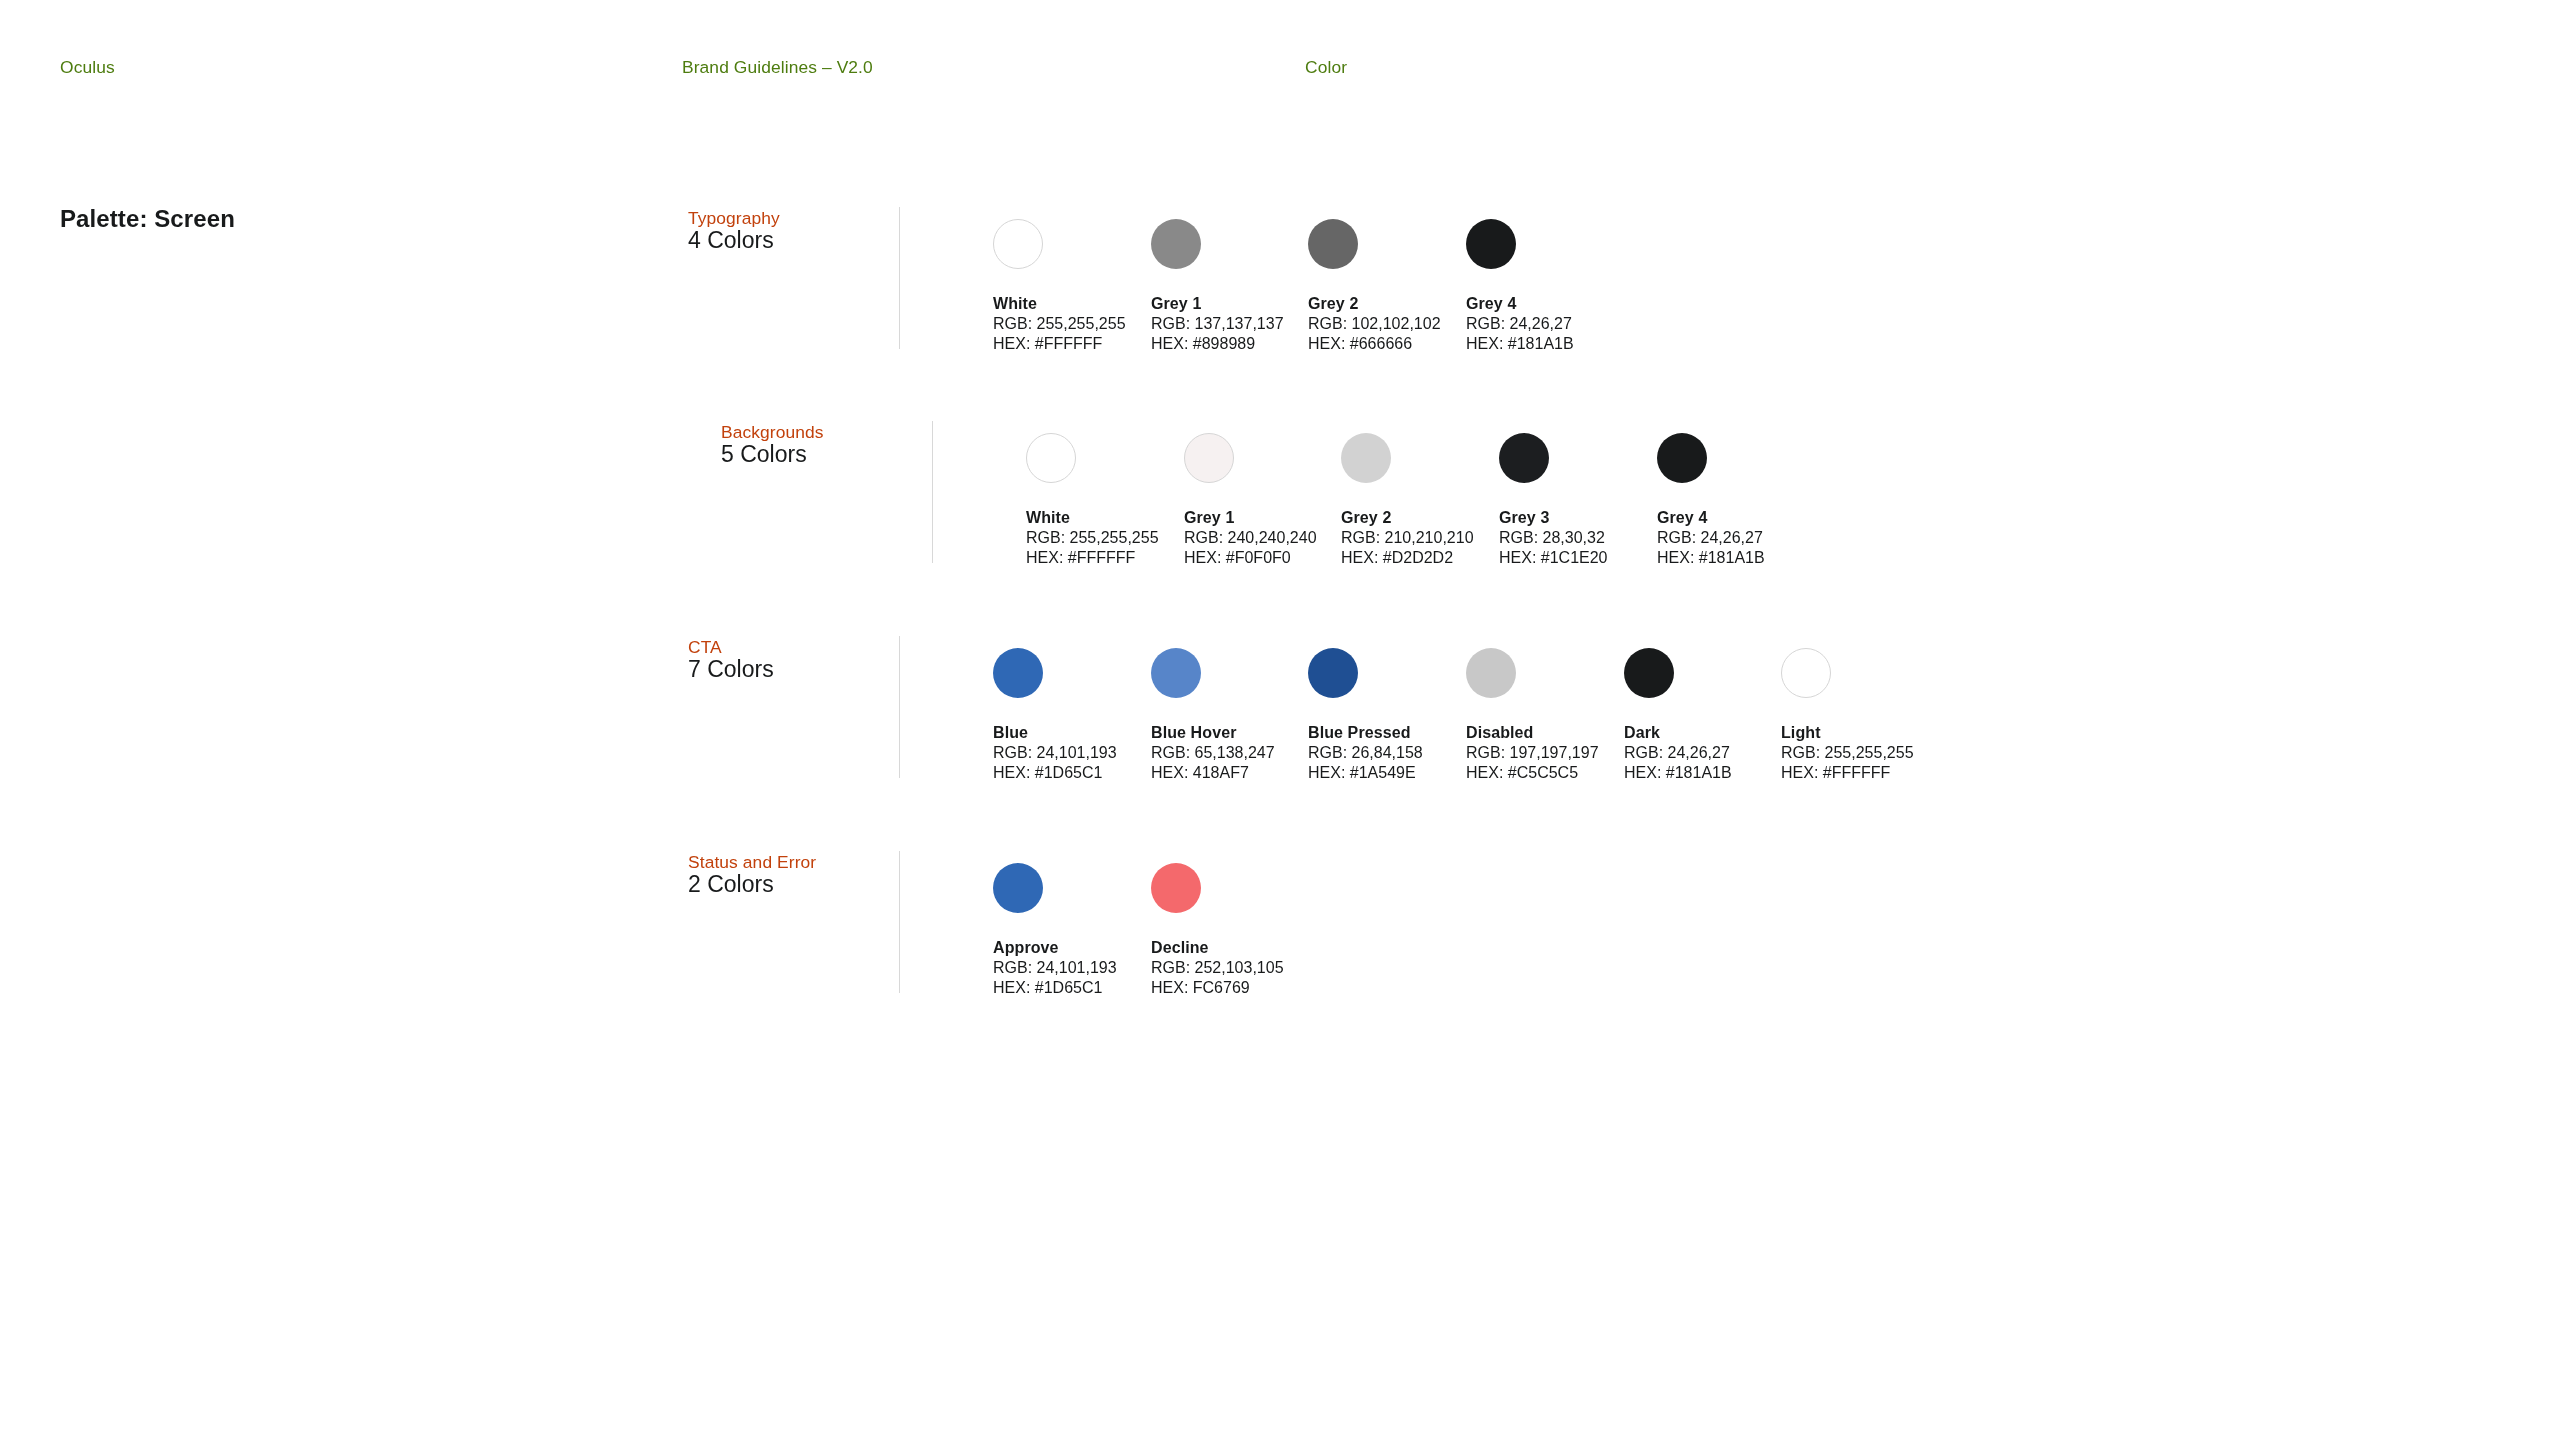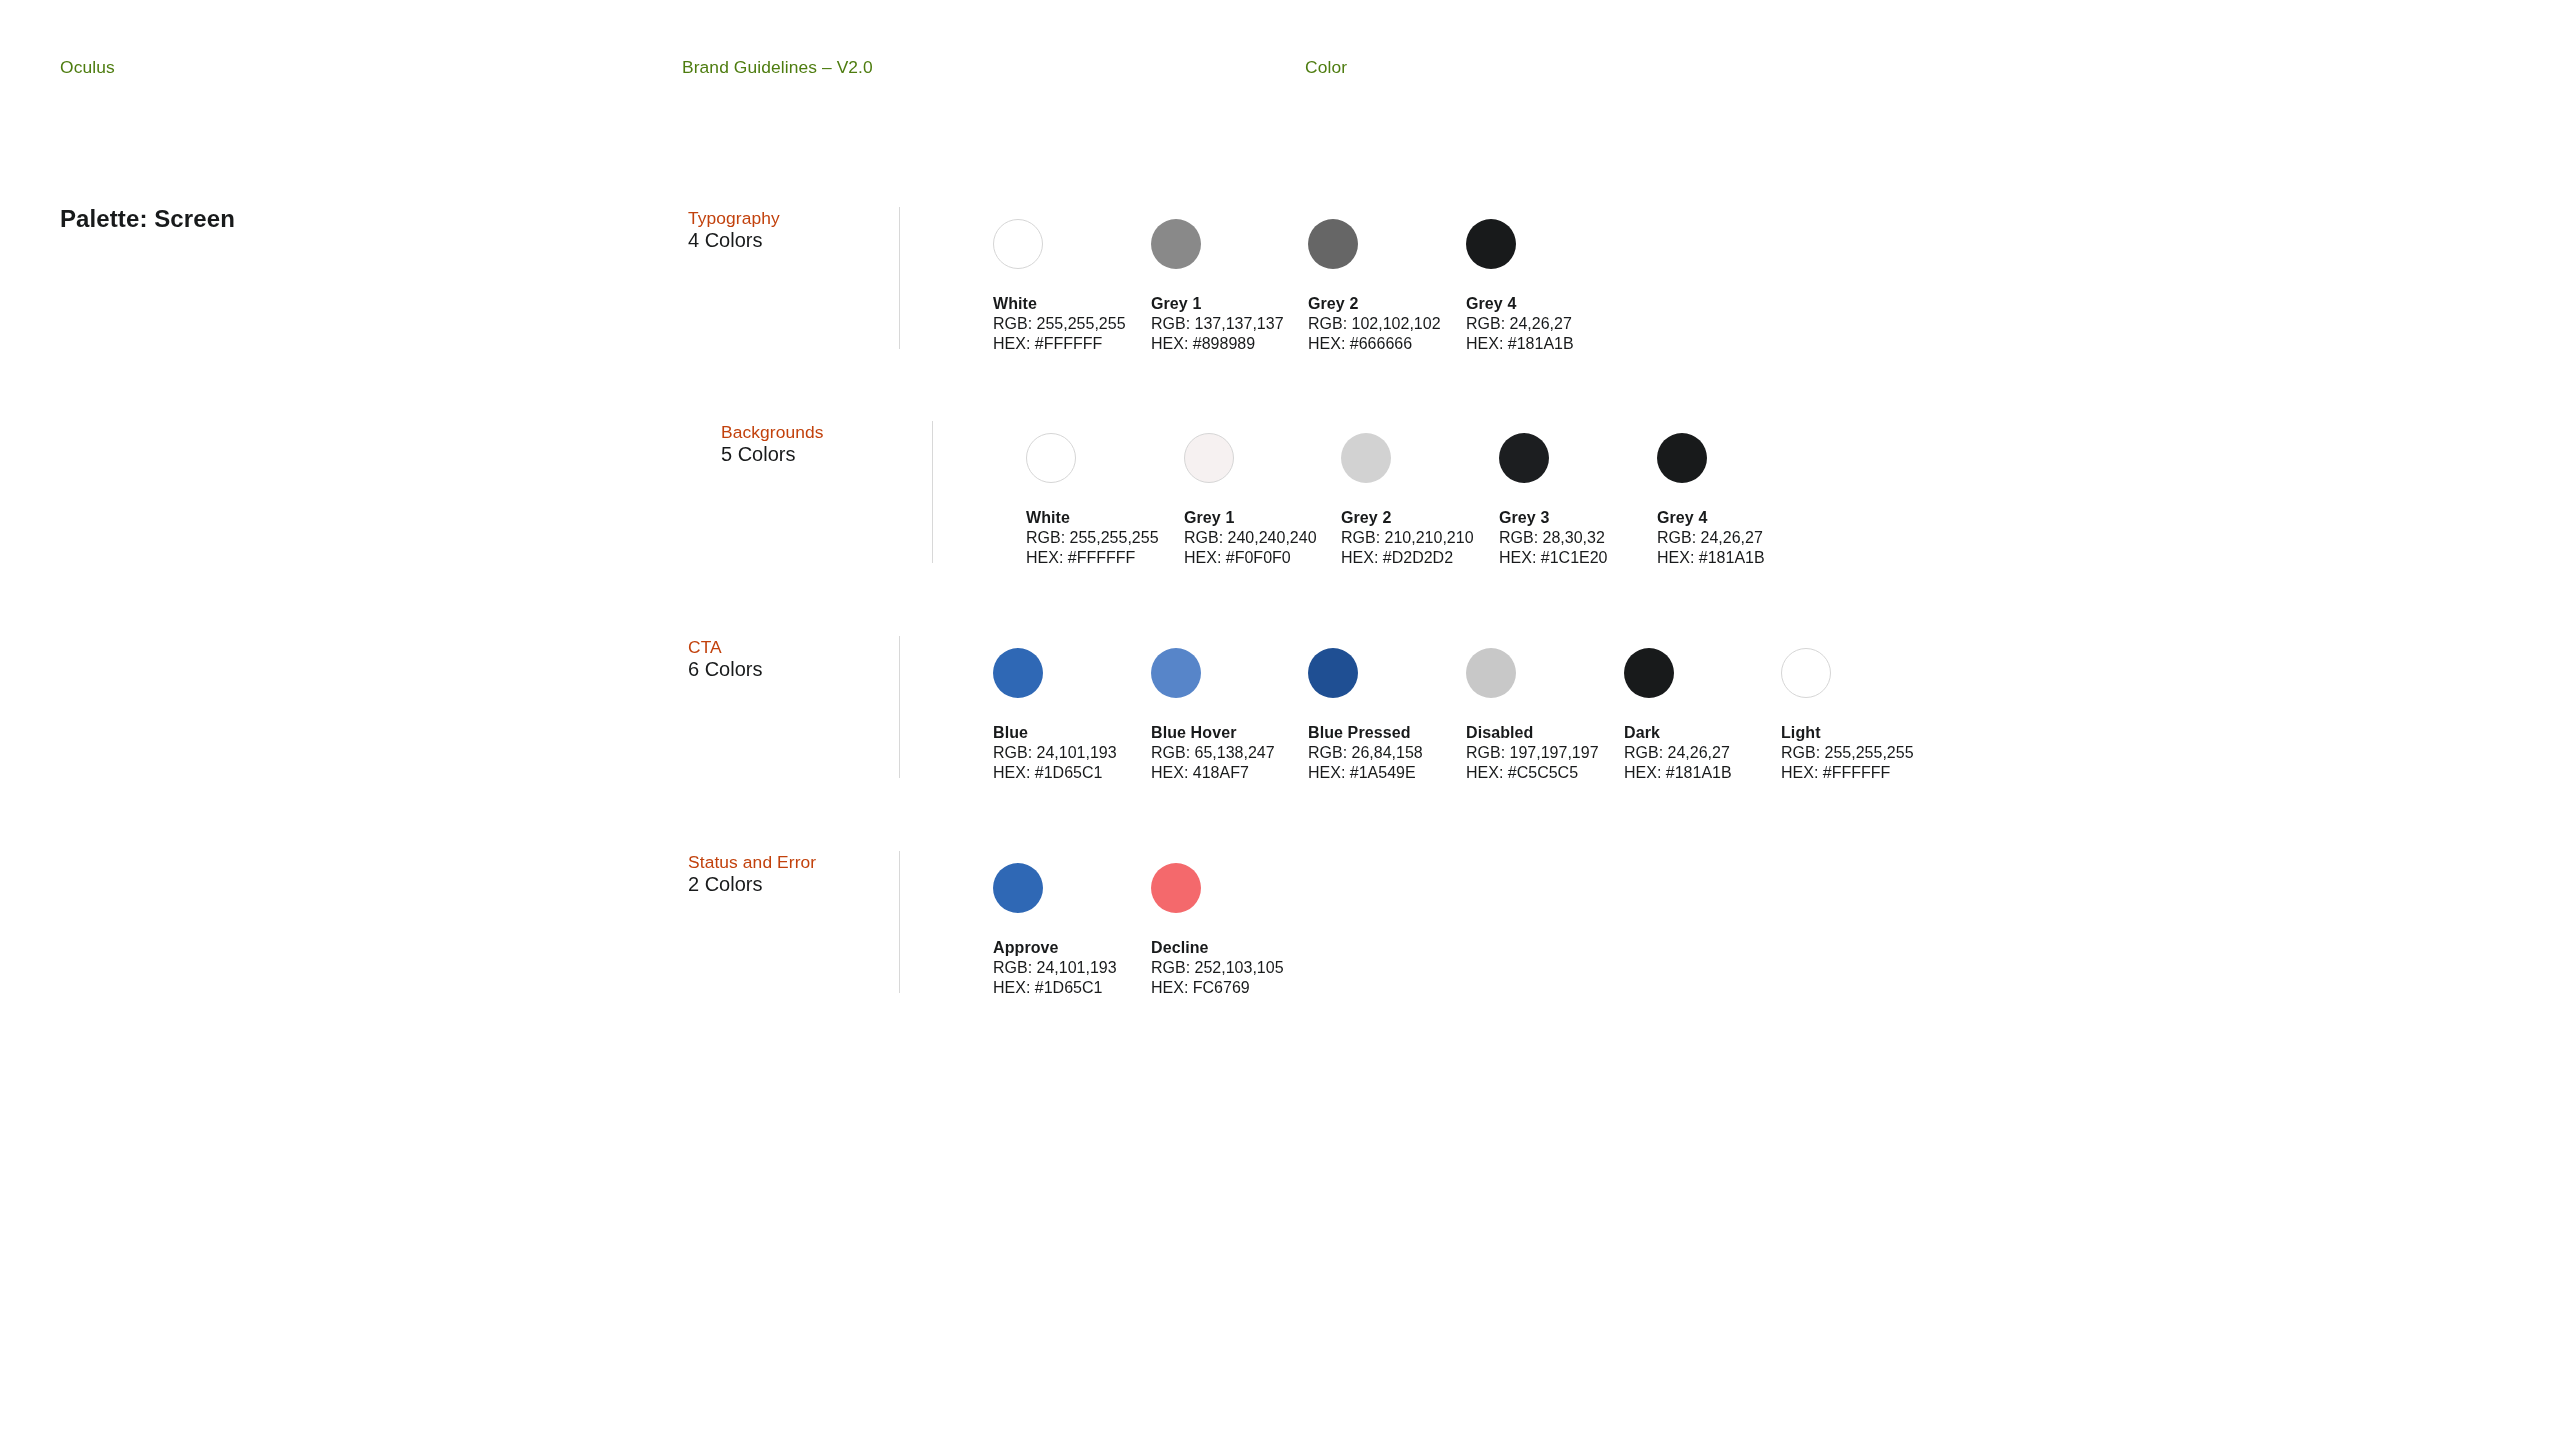--- a/index.html
+++ b/index.html
@@ -90,21 +90,21 @@
   }
   .section-name {
     font-size: 17.4px;
     line-height: 22px;
     font-weight: normal;
     letter-spacing: 0.1px;
     color: #c2410c;
     white-space: nowrap;
   }
   .section-count {
-    font-size: 20px;
+    font-size: 23px;
     line-height: 22px;
     font-weight: normal;
     color: #181a1b;
     white-space: nowrap;
   }
 
   .section-divider {
     position: absolute;
     left: 211px;
     top: 0;
@@ -253,21 +253,21 @@
             <div class="swatch-name">Grey 4</div>
             <div class="swatch-rgb">RGB: 24,26,27</div>
             <div class="swatch-hex">HEX: #181A1B</div>
           </div>
         </div>
       </div>
     </div>
     <div class="section section-2">
       <div class="section-label">
         <div class="section-name">CTA</div>
-        <div class="section-count">6 Colors</div>
+        <div class="section-count">7 Colors</div>
       </div>
       <div class="section-divider"></div>
       <div class="swatch-row">
         <div class="swatch" style="left: 0px;">
           <div class="swatch-dot" style="background: rgb(47, 104, 181);"></div>
           <div class="swatch-meta">
             <div class="swatch-name">Blue</div>
             <div class="swatch-rgb">RGB: 24,101,193</div>
             <div class="swatch-hex">HEX: #1D65C1</div>
           </div>

